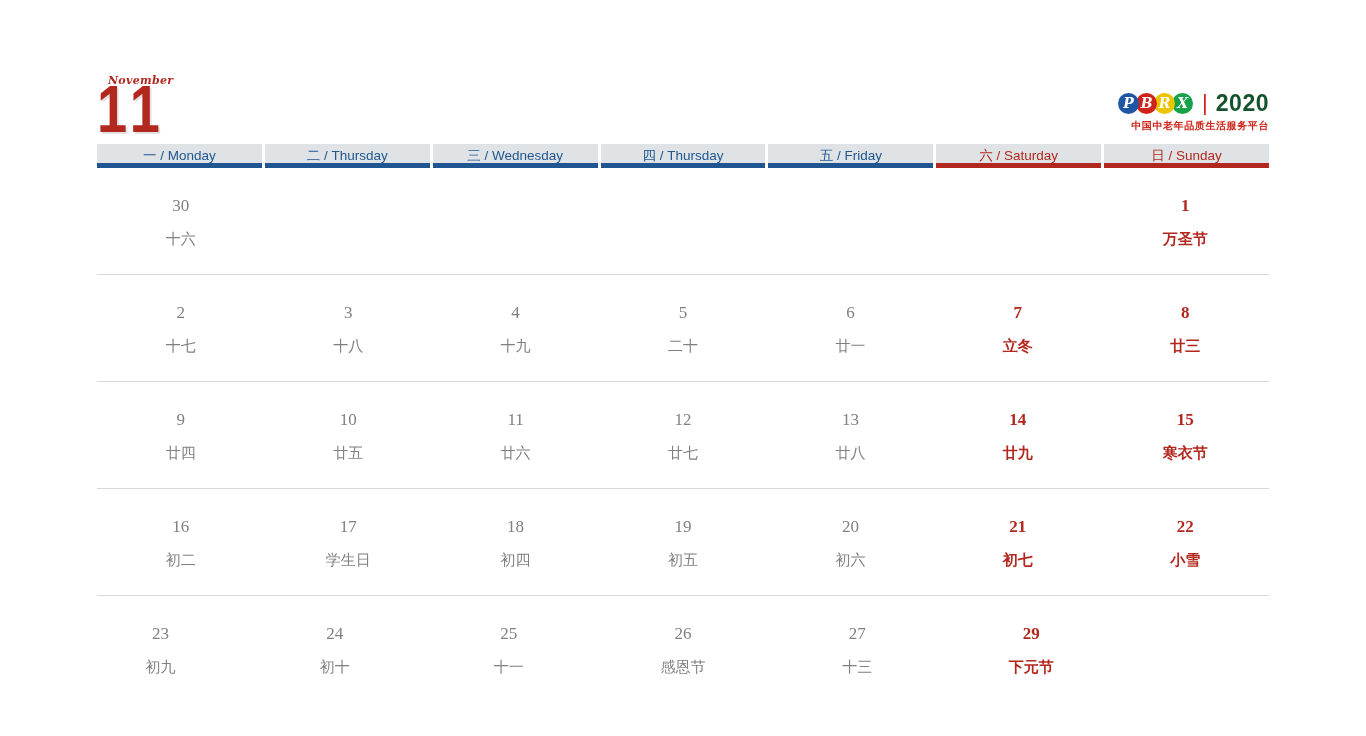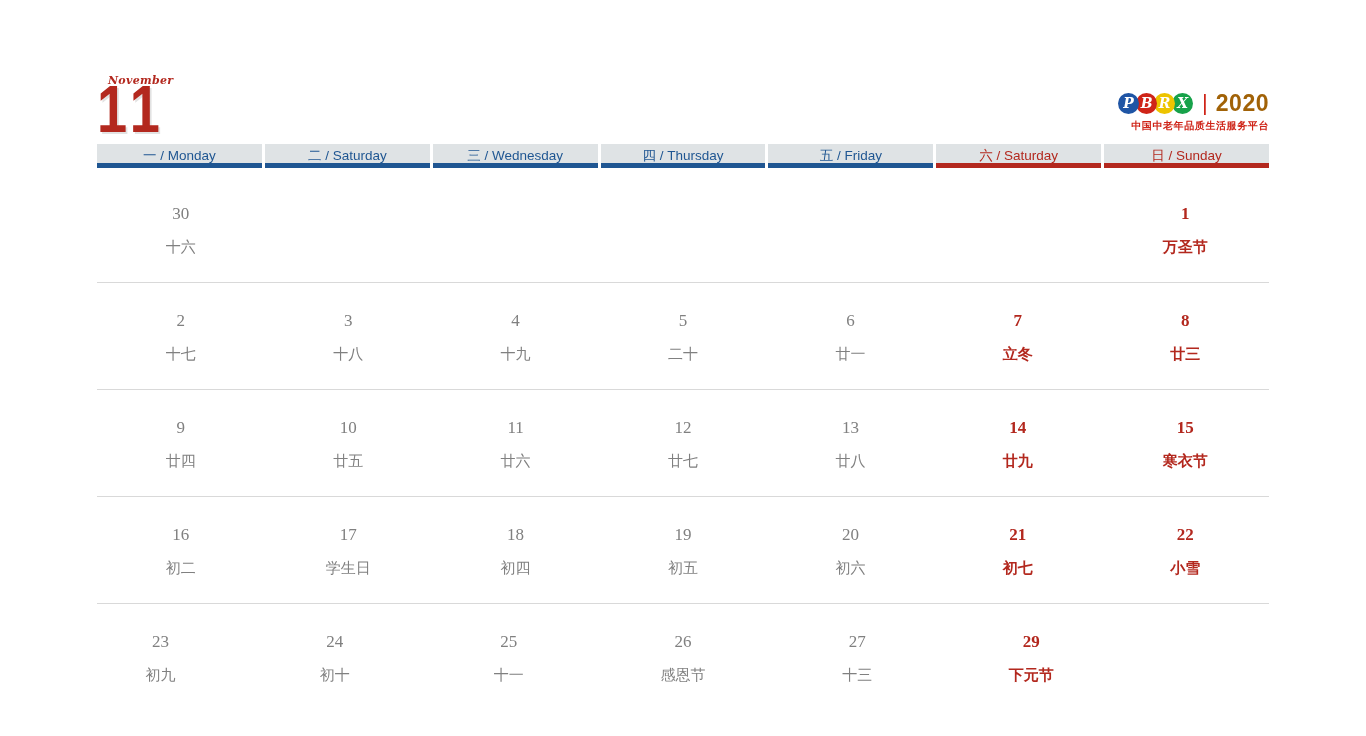--- a/index.html
+++ b/index.html
@@ -99,21 +99,21 @@
   .dot.d4 { background: #17a24a; z-index: 1; }
 
   .brand-sep {
     color: #cf2418;
     font-size: 22px;
     font-weight: normal;
     margin: 0 8px 0 12px;
     line-height: 22px;
   }
   .brand-year {
-    color: #a16207;
+    color: #14532d;
     font-family: "Liberation Sans", sans-serif;
     font-size: 23px;
     font-weight: bold;
     letter-spacing: 0.5px;
     line-height: 24px;
   }
   .brand-sub {
     margin-top: 3px;
     color: #cf2418;
     font-size: 10px;
@@ -144,21 +144,21 @@
     font-size: 13.5px;
     color: #1f5692;
     white-space: nowrap;
     border-bottom: 5px solid #1f5692;
   }
   .weekday.weekend {
     color: #b3281e;
     border-bottom-color: #b3281e;
   }
 
-  .weeks { margin-top: 8px; }
+  .weeks { margin-top: 0px; }
 
   .week-row {
     display: grid;
     grid-template-columns: repeat(7, 1fr);
     border-bottom: 1px solid #d9d9d9;
     height: 107px;
   }
   .week-row.last { border-bottom: none; gap: 47px; }
 
   .day-cell {
@@ -212,21 +212,21 @@
       </div>
       <div class="brand-sub">中国中老年品质生活服务平台</div>
     </div>
 
   </div>
 
   <div class="calendar">
 
     <div class="weekday-row" id="weekday-row">
         <div class="weekday">一 / Monday</div>
-        <div class="weekday">二 / Saturday</div>
+        <div class="weekday">二 / Thursday</div>
         <div class="weekday">三 / Wednesday</div>
         <div class="weekday">四 / Thursday</div>
         <div class="weekday">五 / Friday</div>
         <div class="weekday weekend">六 / Saturday</div>
         <div class="weekday weekend">日 / Sunday</div>
       </div>
 
     <div class="weeks" id="weeks">
         <div class="week-row">
           <div class="day-cell">

